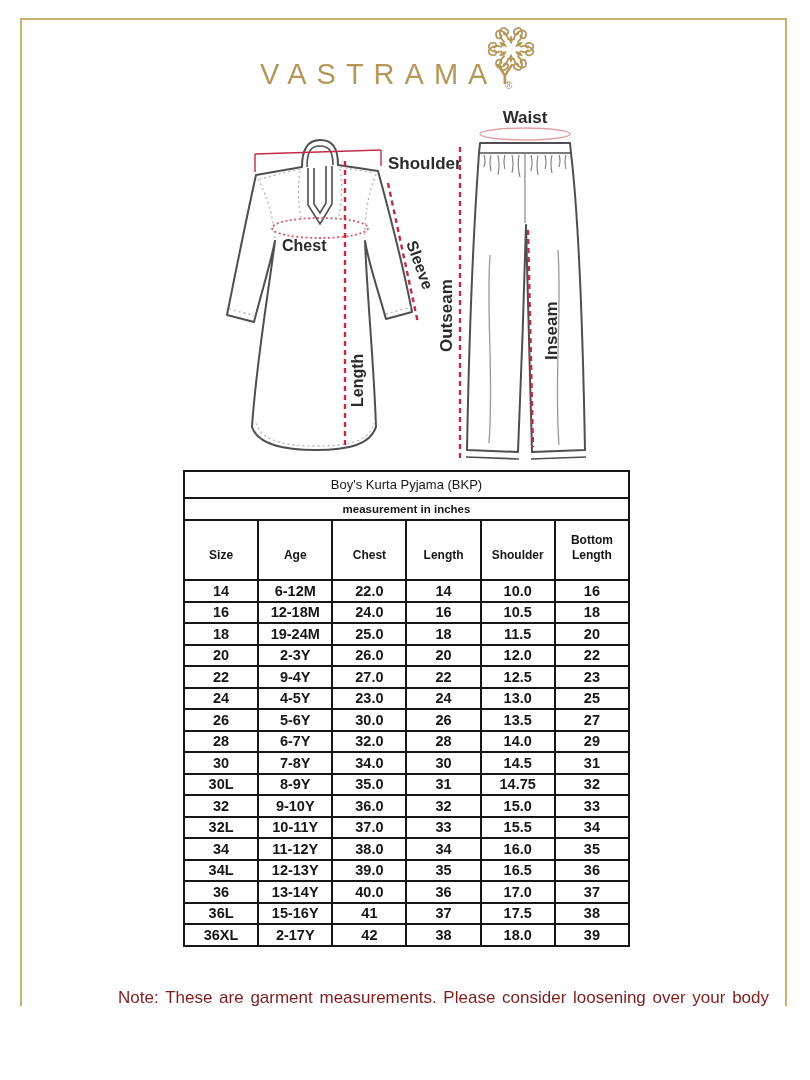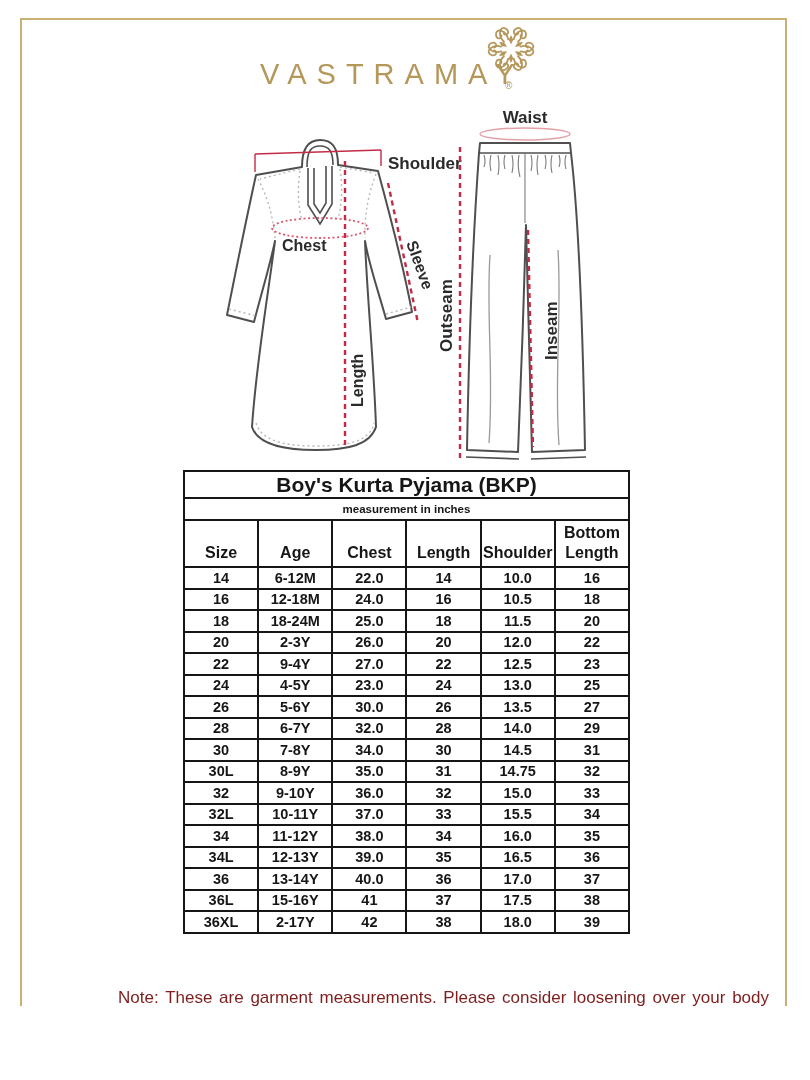--- a/index.html
+++ b/index.html
@@ -39,28 +39,28 @@
   }
   .diagram-label.small{font-size:16px;}
 
   .size-table{
     position:absolute;left:183px;top:470px;width:447px;
     border-collapse:collapse;table-layout:fixed;
     font-family:"Liberation Sans", sans-serif;color:#161616;
   }
   .size-table td,.size-table th{border:2px solid #161616;text-align:center;padding:0;}
   .size-table .title-cell{
-    height:25px;font-size:21px;font-weight:700;border-bottom-width:1px;
+    height:25px;font-size:13px;font-weight:400;border-bottom-width:1px;
   }
   .size-table .unit-cell{
     height:20px;font-size:11.5px;font-weight:700;
   }
   .size-table th{
-    height:42px;font-size:16px;font-weight:700;vertical-align:bottom;
-    padding-bottom:3px;line-height:1.25;
+    height:42px;font-size:12px;font-weight:700;vertical-align:bottom;
+    padding-bottom:16px;line-height:1.25;
   }
   .size-table tbody td{
     height:19.5px;font-size:14.5px;font-weight:700;line-height:1;
   }
 
   .note-block{
     position:absolute;left:38px;top:984px;width:731px;
     font-size:17px;color:#7f1d1d;text-align:right;line-height:1.62;word-spacing:2px;
   }
   .note-line{display:block;}
@@ -202,21 +202,21 @@
         <tr>
           <td>16</td>
           <td>12-18M</td>
           <td>24.0</td>
           <td>16</td>
           <td>10.5</td>
           <td>18</td>
         </tr>
         <tr>
           <td>18</td>
-          <td>18-24M</td>
+          <td>19-24M</td>
           <td>25.0</td>
           <td>18</td>
           <td>11.5</td>
           <td>20</td>
         </tr>
         <tr>
           <td>20</td>
           <td>2-3Y</td>
           <td>26.0</td>
           <td>20</td>

